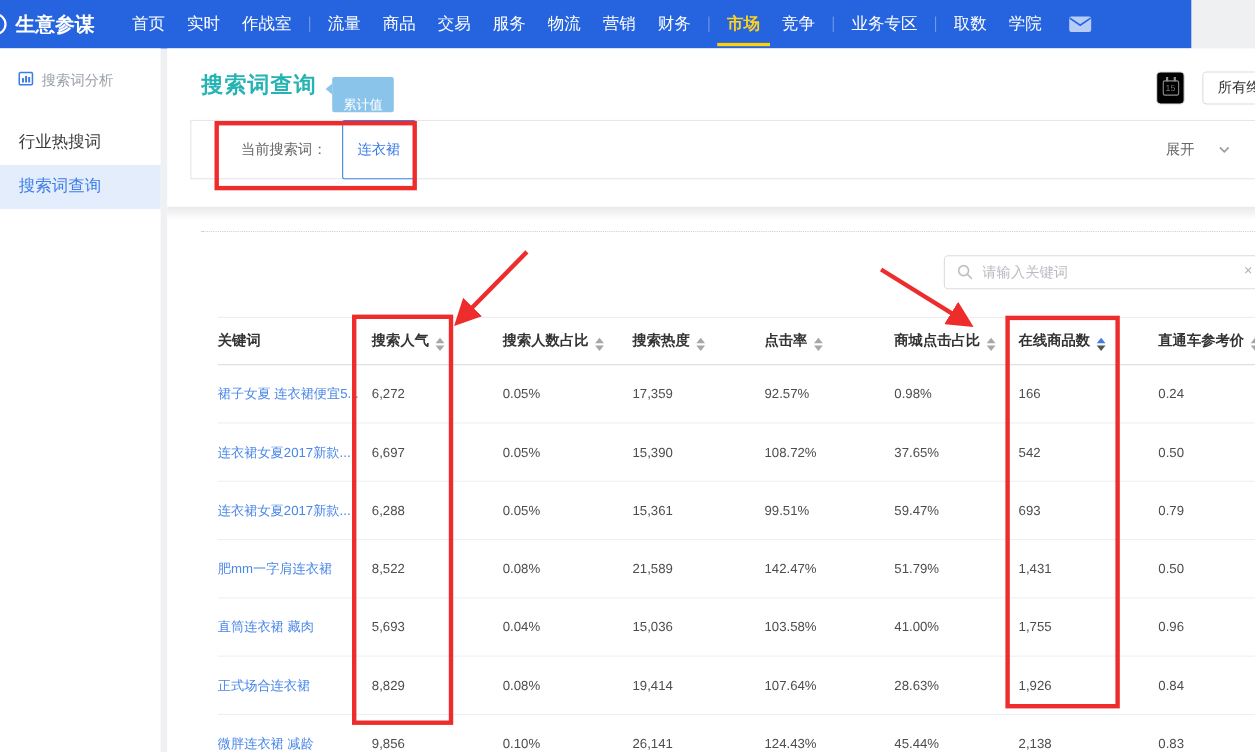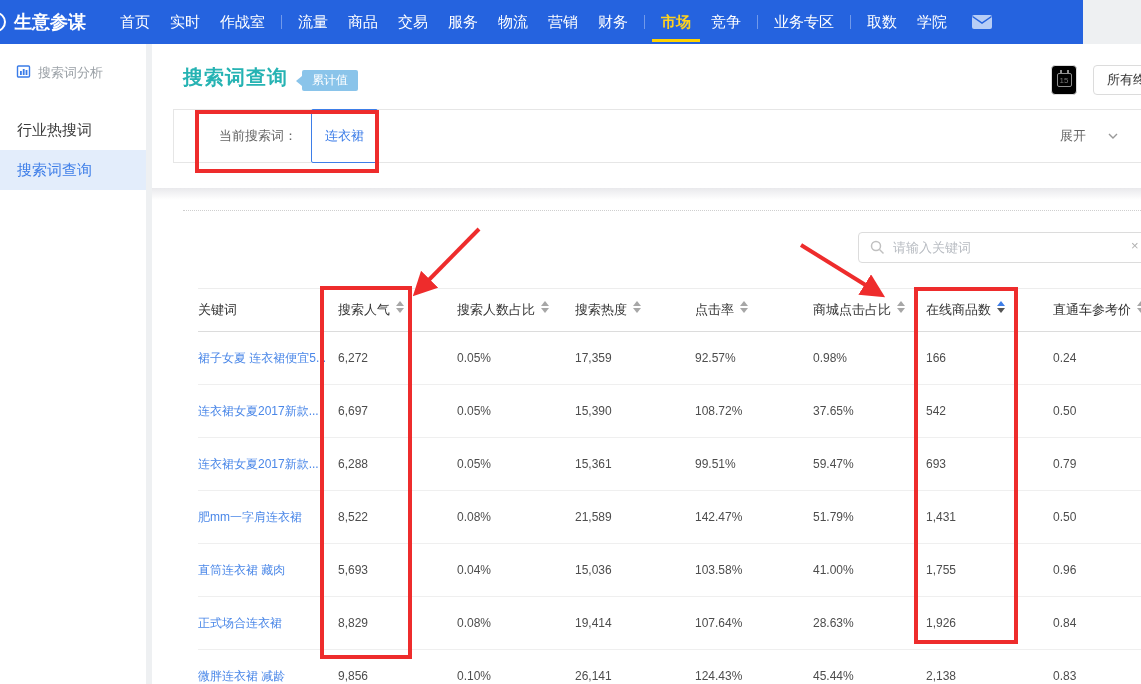--- a/index.html
+++ b/index.html
@@ -21,21 +21,21 @@
   
   .sidebar { position:absolute; left:0; top:44px; width:146px; bottom:0; background:#fff; }
   .side-section { display:flex; align-items:center; gap:7px; padding:20px 0 6px 16px; color:#9aa0a6; font-size:13px; }
   .side-list { margin-top:22px; }
   .side-item { height:40px; line-height:40px; padding-left:17px; font-size:15px; color:#3c3c3c; cursor:pointer; }
   .side-item.active { background:#e3edfb; color:#3e7ee8; }
 
   
   .main { position:absolute; left:152px; top:44px; right:0; bottom:0; background:#fff; overflow:hidden; }
   .page-title { position:absolute; left:31px; top:20px; font-size:20px; font-weight:bold; color:#26b3b3; letter-spacing:1px; }
-  .badge { position:absolute; left:150px; top:26px; height:21px; line-height:21px; padding:0 10px; background:#8ac4ea; color:#fff; font-size:12px; border-radius:2px; }
+  .badge { position:absolute; left:150px; top:26px; height:21px; line-height:21px; padding:16px 10px; background:#8ac4ea; color:#fff; font-size:12px; border-radius:2px;font-family:Liberation Mono, monospace; }
   .badge::before { content:""; position:absolute; left:-6px; top:6px; border-top:5px solid transparent; border-bottom:5px solid transparent; border-right:6px solid #8ac4ea; }
 
   .date-box { position:absolute; left:680px; top:21px; width:216px; height:30px; border:1px solid #dcdcdc; border-radius:4px; font-size:13px; color:#333; line-height:28px; text-align:center; cursor:pointer; background:#fff; }
   .cal-btn { position:absolute; left:899px; top:21px; width:26px; height:30px; border:1px solid #dcdcdc; border-radius:4px; background:#000000; display:flex; align-items:center; justify-content:center; cursor:pointer; }
   .cal-glyph { width:15px; height:14px; border:1px solid #8f8f8f; border-radius:2px; position:relative; font-size:8px; color:#777; text-align:center; line-height:13px; }
   .cal-glyph::before, .cal-glyph::after { content:""; position:absolute; top:-4px; width:2px; height:4px; background:#8f8f8f; }
   .cal-glyph::before { left:2px; } .cal-glyph::after { right:2px; }
   .terminal-box { position:absolute; left:941px; top:21px; width:120px; height:30px; border:1px solid #dcdcdc; border-radius:4px; font-size:13px; color:#333; line-height:28px; padding-left:13px; background:#fff; cursor:pointer; }
 
   .filter-box { position:absolute; left:21px; top:65px; right:-4px; height:54px; border:1px solid #e6e6e6; background:#fff; display:flex; align-items:center; }
@@ -50,21 +50,21 @@
   .search-box { position:absolute; left:706px; top:188px; width:460px; height:31px; border:1px solid #dcdcdc; border-radius:4px; background:#fff; display:flex; align-items:center; }
   .search-box svg { margin-left:11px; flex:none; }
   .search-input { border:none; outline:none; font-size:13px; color:#333; margin-left:8px; width:220px; background:transparent; }
   .search-input::placeholder { color:#b8bcc2; }
   .clear-x { position:absolute; left:272px; top:5px; color:#b0b0b0; font-size:13px; cursor:pointer; }
 
   
   .table-wrap { position:absolute; left:46px; top:244px; width:1000px; }
   .grid-row { display:grid; grid-template-columns:140px 119px 118px 120px 118px 113px 127px 120px; align-items:center; }
   .thead { height:44px; border-top:1px solid #ededed; border-bottom:1px solid #dcdcdc; }
-  .th { display:flex; align-items:flex-start; font-size:13px; font-weight:normal; color:#333; white-space:nowrap; }
+  .th { display:flex; align-items:flex-end; font-size:13px; font-weight:bold; color:#333; white-space:nowrap; }
   .sort { display:inline-flex; flex-direction:column; gap:2px; margin-left:6px; }
   .sort i { display:block; width:0; height:0; border-left:4px solid transparent; border-right:4px solid transparent; }
   .sort .up { border-bottom:5px solid #a7a7a7; }
   .sort .down { border-top:5px solid #a7a7a7; }
   .th.sorted .sort .up { border-bottom-color:#3e7ee8; }
   .th.sorted .sort .down { border-top-color:#555; }
   .trow { height:53px; border-bottom:1px solid #efefef; }
   .cell { font-size:12px; color:#4d4d4d; white-space:nowrap; overflow:hidden; }
   .cell.kw { color:#4a87e8; cursor:pointer; text-decoration:none; padding-right:8px; }
 

